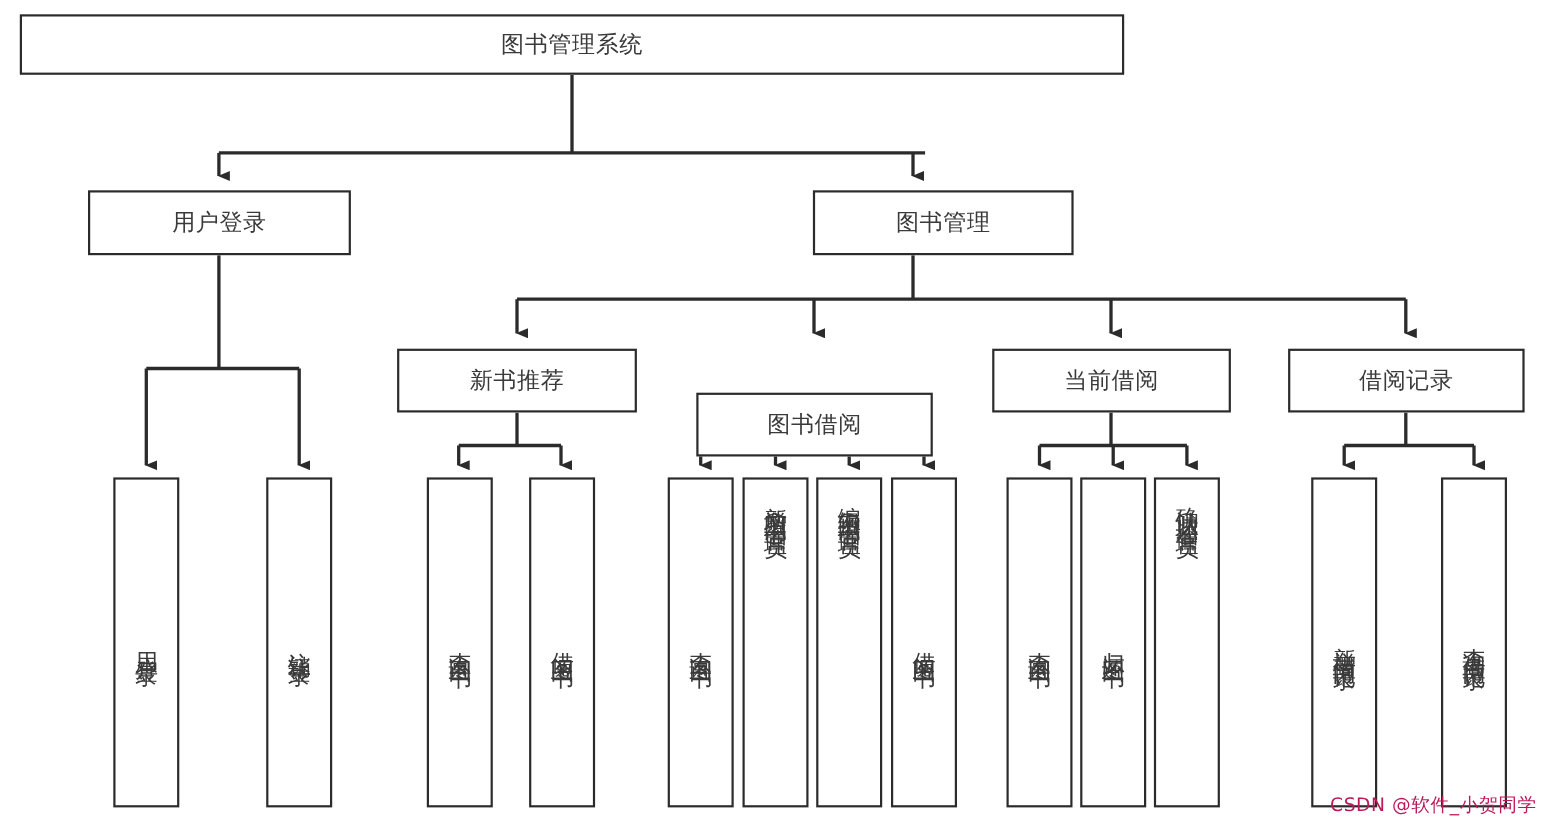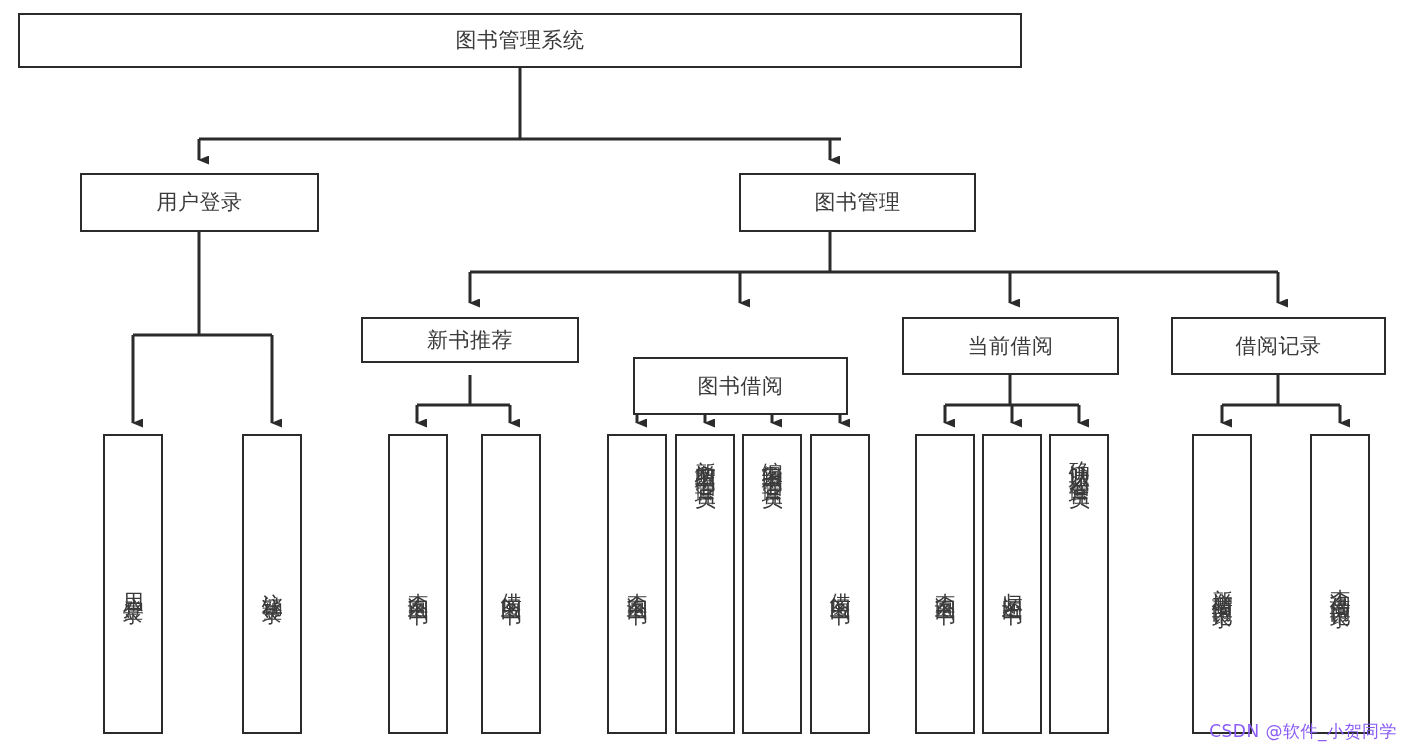--- a/index.html
+++ b/index.html
@@ -61,21 +61,21 @@
     align-items: flex-start;
   }
   .node-box.vertical.mid-text {
     align-items: center;
     padding-top: 0;
   }
   #watermark {
     position: absolute;
     right: 8px;
     bottom: 4px;
-    color: #8b5cf6;
+    color: #be185d;
     font-size: 17px;
     font-family: "DejaVu Sans", "Liberation Sans", sans-serif;
     letter-spacing: 0.5px;
     pointer-events: none;
     user-select: none;
   }
 </style>
 </head>
 <body>
 
@@ -135,21 +135,21 @@
     <span class="node-label">图书管理系统</span>
   </div>
 
   <div class="node-box" style="left:80px; top:173px; width:239px; height:59px;">
     <span class="node-label">用户登录</span>
   </div>
   <div class="node-box" style="left:739px; top:173px; width:237px; height:59px;">
     <span class="node-label">图书管理</span>
   </div>
 
-  <div class="node-box" style="left:361px; top:317px; width:218px; height:46px;">
+  <div class="node-box" style="left:361px; top:317px; width:218px; height:58px;">
     <span class="node-label">新书推荐</span>
   </div>
   <div class="node-box" style="left:633px; top:317px; width:215px; height:58px;margin-top:40px;">
     <span class="node-label">图书借阅</span>
   </div>
   <div class="node-box" style="left:1171px; top:317px; width:215px; height:58px;">
     <span class="node-label">借阅记录</span>
   </div>
   <div class="node-box" style="left:902px; top:317px; width:217px; height:58px;">
     <span class="node-label">当前借阅</span>

